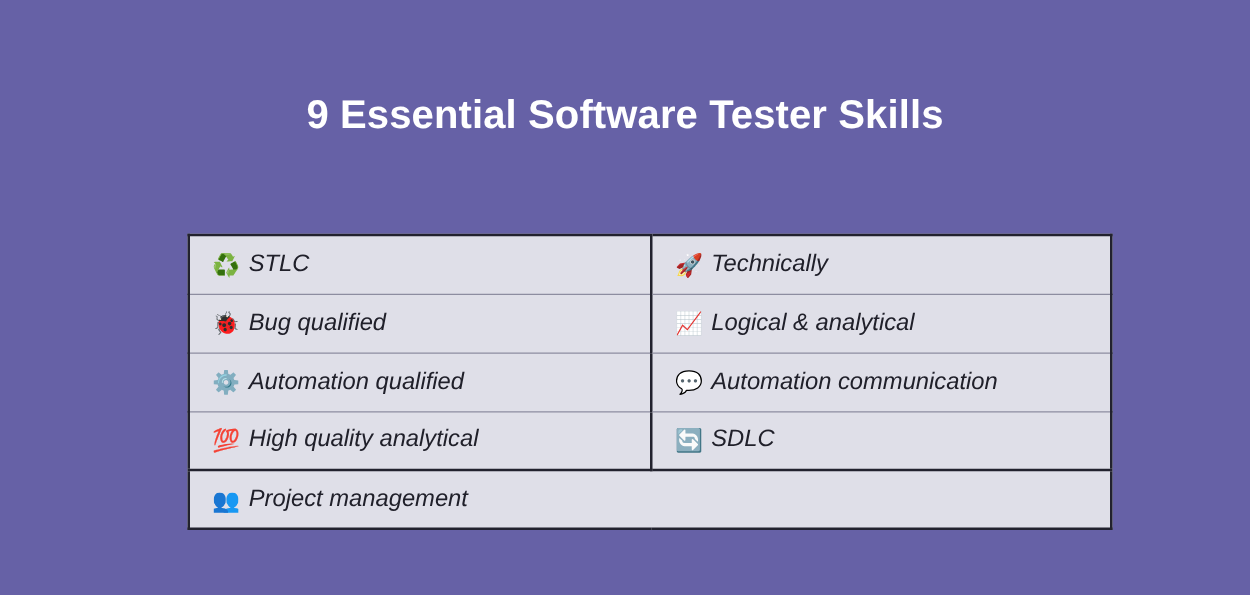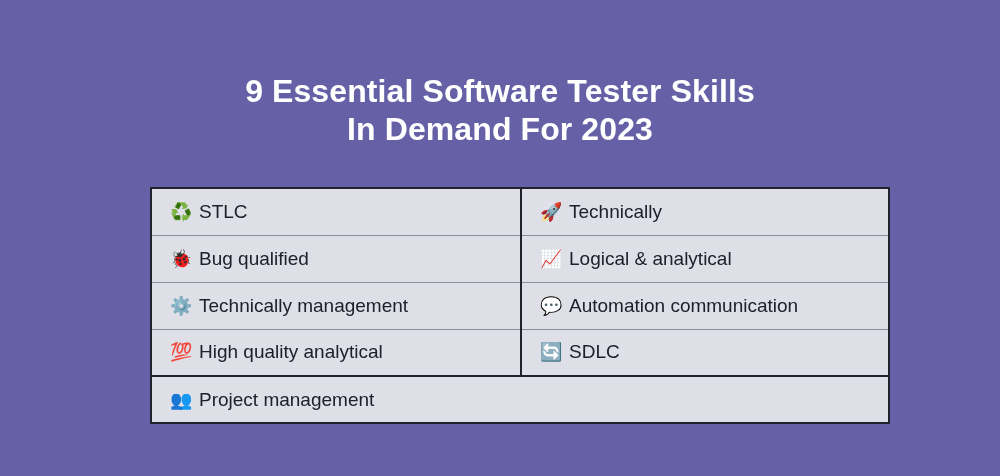--- a/index.html
+++ b/index.html
@@ -91,30 +91,30 @@
     font-size: 18px;
     line-height: 1;
     display: inline-block;
     width: 20px;
     text-align: center;
     flex: 0 0 auto;
   }
 
   .label {
     display: inline-block;
+    font-style: italic;
   }
 </style>
 </head>
 <body style="background: rgb(102, 97, 166);">
 
 <div class="page">
 
   <div class="title-block">
     <span class="title-line">9 Essential Software Tester Skills</span>
-    <span class="title-line">In Demand For 2023</span>
   </div>
 
   <table class="skills-table">
     <tbody>
       <tr class="row-1">
         <td style="width:350px">
           <span class="cell-inner">
             <span class="emoji">♻️</span>
             <span class="label">STLC</span>
           </span>
@@ -139,21 +139,21 @@
             <span class="emoji">📈</span>
             <span class="label">Logical &amp; analytical</span>
           </span>
         </td>
       </tr>
 
       <tr class="row-3">
         <td>
           <span class="cell-inner">
             <span class="emoji">⚙️</span>
-            <span class="label">Technically management</span>
+            <span class="label">Automation qualified</span>
           </span>
         </td>
         <td>
           <span class="cell-inner">
             <span class="emoji">💬</span>
             <span class="label">Automation communication</span>
           </span>
         </td>
       </tr>
 

